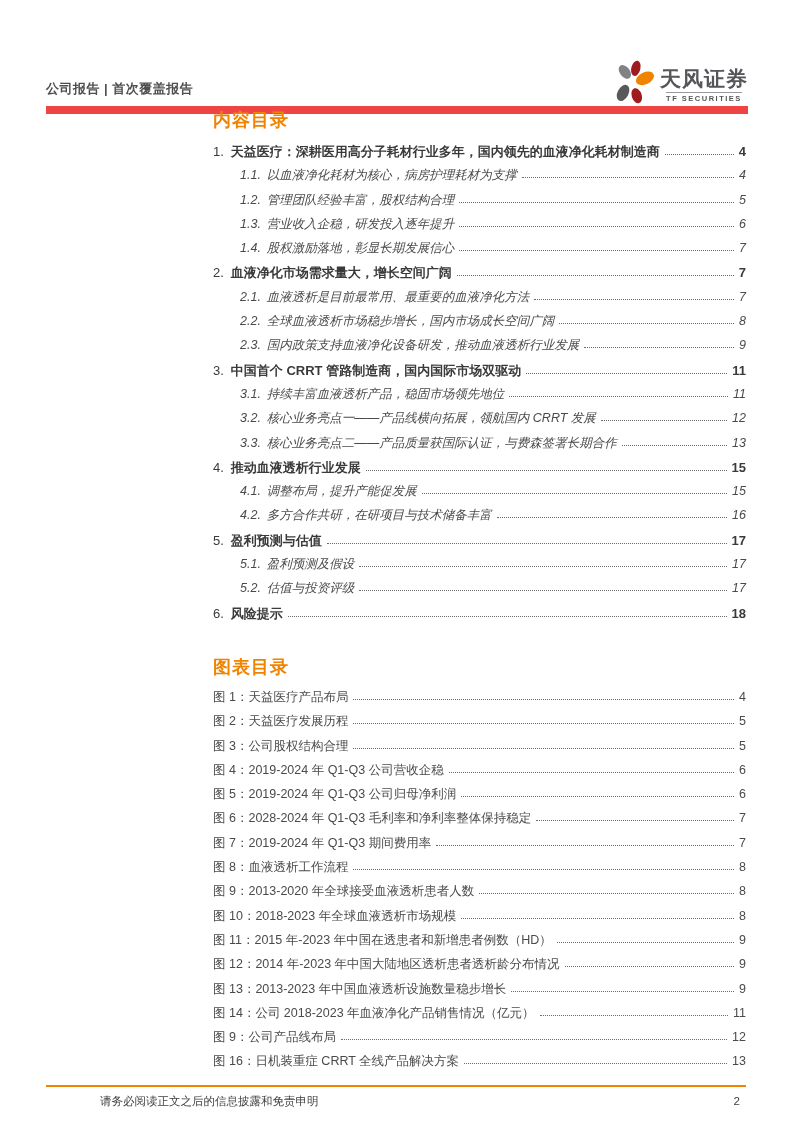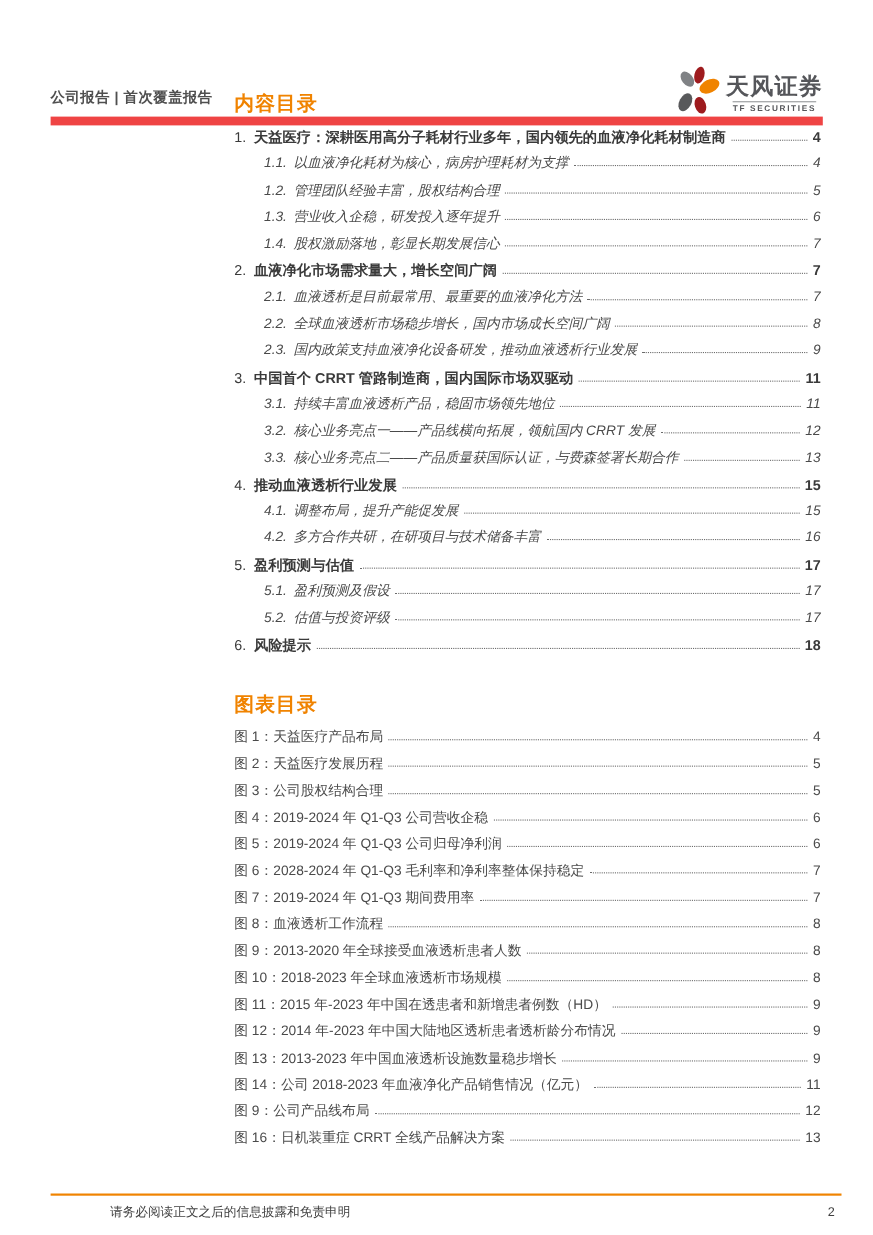--- a/index.html
+++ b/index.html
@@ -34,21 +34,21 @@
     letter-spacing: 1.5px; border-top: 1px solid #96989B;
     margin-top: 2px; padding-top: 1px; white-space: nowrap;
   }
 
   
   .content { position: absolute; left: 213px; right: 48px; top: 72px; }
   .section-title {
     color: #F08300; font-size: 18px; font-weight: bold;
     line-height: 24px; margin: 0; letter-spacing: 1px;
   }
-  .toc-title { margin-top: 10px; margin-bottom: 10px; }
+  .toc-title { margin-top: 37px; margin-bottom: 10px; font-family: Liberation Mono, monospace; }
   .fig-title { margin-top: 26px; margin-bottom: 10px; }
 
   .row {
     display: flex; align-items: baseline;
     height: 24.3px; font-size: 12.5px; color: #4A4A4A;
     white-space: nowrap;
   }
   .row .num { flex: none; margin-right: 6px; }
   .row .txt { flex: none; }
   .leader {
@@ -57,21 +57,21 @@
     margin: 0 3px 0 5px; position: relative; top: -1px;
   }
   .pg { flex: none; padding-left: 2px; }
 
   .level-1 { font-weight: bold; color: #3A3A3A; font-size: 13px; }
   .level-1 .num { font-weight: normal; margin-right: 7px; }
   .level-2 { padding-left: 27px; font-style: italic; }
 
   
   .page-footer {
-    position: absolute; left: 46px; right: 29px; top: 1085px;
+    position: absolute; left: 46px; right: 48px; top: 1085px;
     border-top: 2px solid #F08300;
     display: flex; justify-content: space-between; align-items: baseline;
     padding-top: 7px; font-size: 11.5px; color: #3F3F3F;
   }
   .page-footer .disclaimer { margin-left: 54px; }
   .page-footer .page-num { margin-right: 6px; }
 </style>
 </head>
 <body>
 

